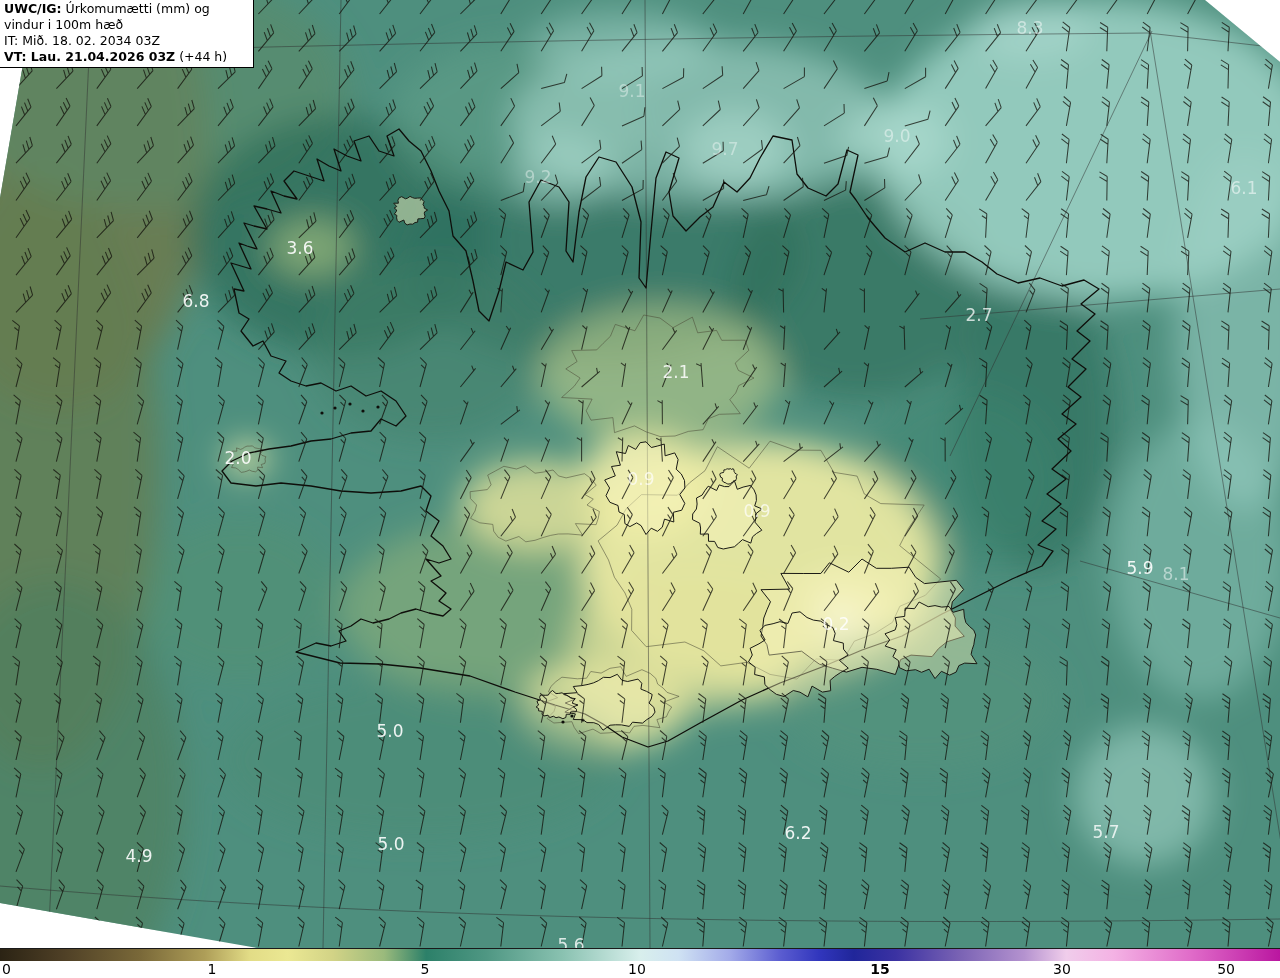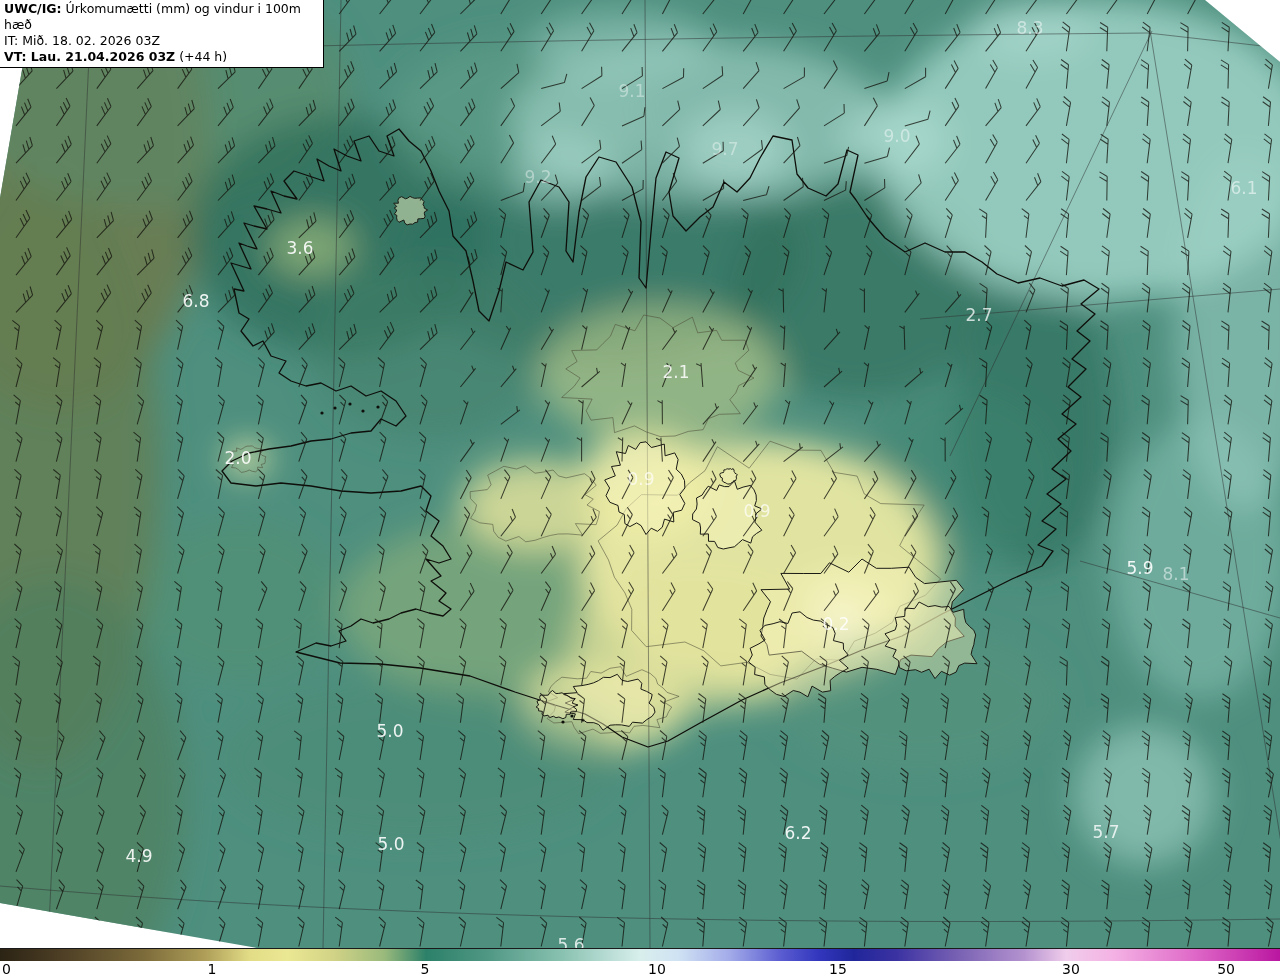--- a/index.html
+++ b/index.html
@@ -1,21 +1,21 @@
 <!DOCTYPE html>
 <html><head>
 <meta charset="utf-8">
 <style>
   html,body{margin:0;padding:0;background:#ffffff;}
   body{width:1280px;height:978px;position:relative;overflow:hidden;
        font-family:"DejaVu Sans",sans-serif;}
   #map-wrap{position:absolute;left:0;top:0;width:1280px;height:948px;background:#ffffff;}
   #map-svg{display:block;}
   #title-box{
-    position:absolute;left:0;top:0;width:324px;
+    position:absolute;left:0;top:0;width:254px;
     background:#ffffff;border-right:1px solid #000;border-bottom:1px solid #000;
     padding:1px 4px 2px 4px;box-sizing:border-box;
     font-size:12.5px;line-height:16px;color:#000;z-index:5;
   }
   #title-box .b{font-weight:bold;}
   #colorbar{position:absolute;left:0;top:948px;width:1280px;height:30px;}
   #cbar-strip{position:absolute;left:0;top:0;width:1280px;height:13px;border-top:1px solid #1a1a1a;box-sizing:border-box;}
   #cbar-labels{position:absolute;left:0;top:13px;width:1280px;height:17px;background:#ffffff;}
   .cbar-tick{position:absolute;top:0;font-size:14px;color:#000;white-space:nowrap;}
 </style>
@@ -967,29 +967,29 @@
         <text x="571" y="951" fill="#ffffff" fill-opacity="0.8" font-size="17" text-anchor="middle" font-family="DejaVu Sans, sans-serif">5.6</text>
         <text x="538" y="183" fill="#ffffff" fill-opacity="0.4" font-size="17" text-anchor="middle" font-family="DejaVu Sans, sans-serif">9.2</text>
         <text x="632" y="97" fill="#ffffff" fill-opacity="0.4" font-size="17" text-anchor="middle" font-family="DejaVu Sans, sans-serif">9.1</text>
         <text x="725" y="155" fill="#ffffff" fill-opacity="0.4" font-size="17" text-anchor="middle" font-family="DejaVu Sans, sans-serif">9.7</text>
         <text x="897" y="142" fill="#ffffff" fill-opacity="0.45" font-size="17" text-anchor="middle" font-family="DejaVu Sans, sans-serif">9.0</text>
       </g>
   </svg>
 
   <div id="title-box">
     <div><span class="b">UWC/IG:</span><span> Úrkomumætti (mm) og vindur i 100m hæð</span></div>
-    <div>IT: Mið. 18. 02. 2026 03Z</div>
+    <div>IT: Mið. 18. 02. 2034 03Z</div>
     <div><span class="b">VT: Lau. 21.04.2026 03Z</span><span> (+44 h)</span></div>
   </div>
 </div>
 
 <div id="colorbar">
   <div id="cbar-strip" style="background: linear-gradient(to right, rgb(43, 35, 20) 0%, rgb(79, 64, 38) 5%, rgb(122, 105, 57) 11%, rgb(174, 158, 88) 16%, rgb(226, 220, 134) 19.5%, rgb(235, 232, 147) 22.5%, rgb(210, 211, 134) 26%, rgb(154, 186, 124) 30%, rgb(44, 128, 105) 33.3%, rgb(79, 151, 131) 38%, rgb(138, 194, 177) 44%, rgb(216, 239, 236) 50%, rgb(207, 226, 243) 53%, rgb(163, 171, 233) 57%, rgb(90, 92, 208) 61%, rgb(49, 54, 189) 64%, rgb(32, 38, 154) 66.7%, rgb(59, 50, 162) 70%, rgb(122, 99, 180) 75%, rgb(180, 146, 207) 80%, rgb(240, 205, 235) 83.3%, rgb(244, 178, 228) 87%, rgb(224, 108, 201) 93%, rgb(186, 22, 160) 100%);"></div>
   <div id="cbar-labels">
       <span class="cbar-tick" style="left: 2px;">0</span>
       <span class="cbar-tick" style="left: 212px; transform: translateX(-50%);">1</span>
       <span class="cbar-tick" style="left: 425px; transform: translateX(-50%);">5</span>
-      <span class="cbar-tick" style="left: 637px; transform: translateX(-50%); margin-left: 20px;">10</span>
-      <span class="cbar-tick" style="left: 838px; transform: translateX(-50%);">15</span>
-      <span class="cbar-tick" style="left: 1062px; transform: translateX(-50%); margin-left: 9px;">30</span>
+      <span class="cbar-tick" style="left: 637px; transform: translateX(-50%);">10</span>
+      <span class="cbar-tick" style="left: 880px; transform: translateX(-50%); font-weight: bold;">15</span>
+      <span class="cbar-tick" style="left: 1062px; transform: translateX(-50%);">30</span>
       <span class="cbar-tick" style="left: 1235px; transform: translateX(-100%);">50</span>
     </div>
 </div>
 
 </body></html>

